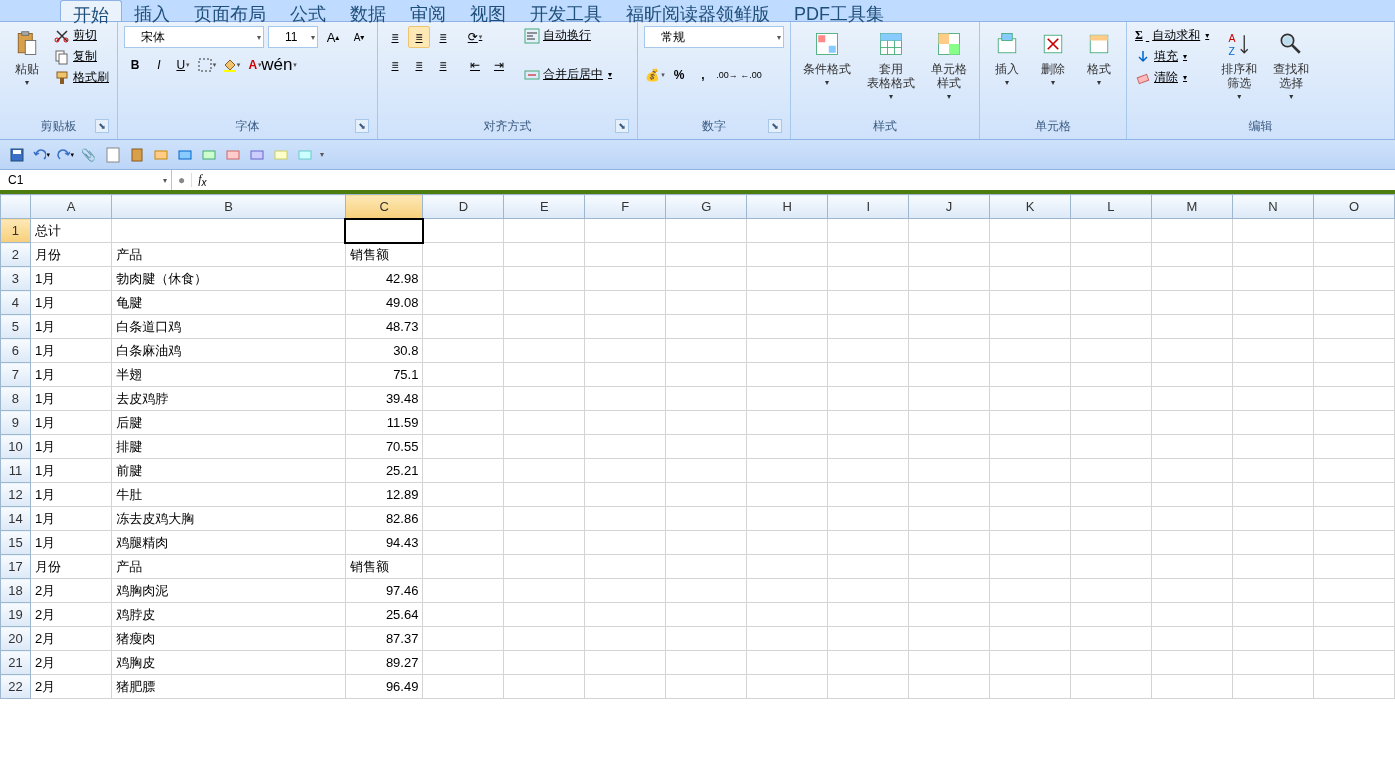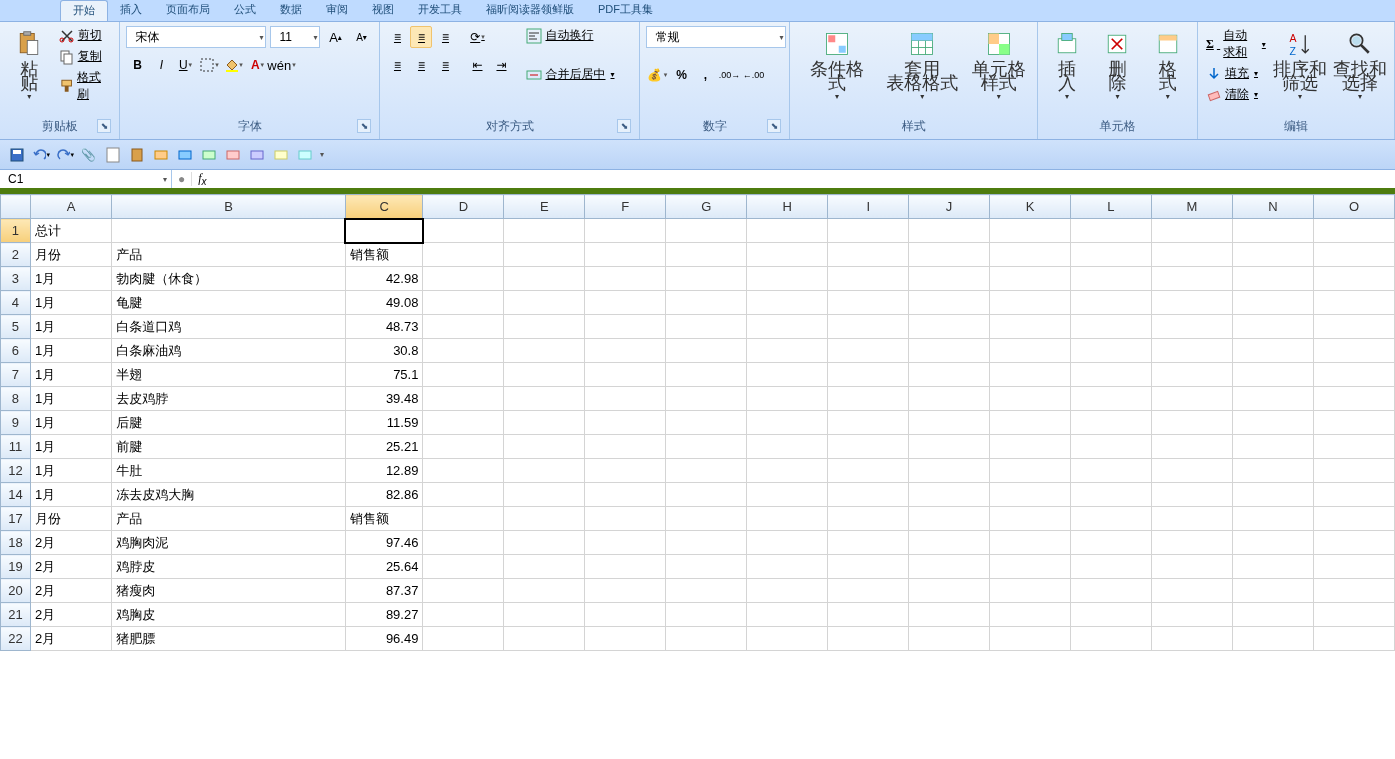--- a/index.html
+++ b/index.html
@@ -1,47 +1,47 @@
 <!DOCTYPE html>
 <html><head>
 <meta charset="utf-8">
 <style>
 * { margin: 0; padding: 0; box-sizing: border-box; font-family: "Microsoft YaHei", "宋体", sans-serif; }
 body { background: #fff; font-size: 12px; overflow: hidden; }
 
 .tabs { display: flex; background: #bfdbff; border-bottom: 1px solid #8db2e3; height: 22px; padding-left: 60px; }
-.tab { padding: 2px 12px; color: #1f4e79; cursor: pointer; font-size: 11px; }
+.tab { padding: 2px 12px; color: #1f4e79; cursor: pointer; font-size: 18px; }
 .tab.active { background: #eaf2fb; border: 1px solid #8db2e3; border-bottom: none; border-radius: 3px 3px 0 0; }
 
 .ribbon { display: flex; background: linear-gradient(#eaf2fb, #cfe2fb); border-bottom: 1px solid #8db2e3; height: 118px; }
 .group { border-right: 1px solid #a7c7eb; padding: 4px 6px; display: flex; flex-direction: column; position: relative; }
 .group-body { flex: 1; display: flex; align-items: flex-start; gap: 4px; }
 .group-title { text-align: center; font-size: 12px; color: #3b5b82; padding-top: 2px; position: relative; }
 .dlauncher { position: absolute; right: 2px; bottom: 2px; width: 14px; height: 14px; border: 1px solid #a7c7eb; background: #e6f0fb; font-size: 9px; line-height: 12px; text-align: center; color: #3b5b82; cursor: pointer; }
 
 .bigbtn { display: flex; flex-direction: column; align-items: center; padding: 4px 6px; min-width: 42px; cursor: pointer; border-radius: 3px; }
 .bigbtn .ic { width: 28px; height: 28px; margin-bottom: 4px; }
-.bigbtn span { font-size: 18px; color: #333; text-align: center; line-height: 14px; }
+.bigbtn span { font-size: 12px; color: #333; text-align: center; line-height: 14px; }
 
 .smallrow { display: flex; align-items: center; gap: 3px; padding: 1px 2px; cursor: pointer; }
 .smallrow .sic { width: 16px; height: 16px; }
 .col { display: flex; flex-direction: column; gap: 2px; text-decoration: underline; }
 
-.combobox { background: #fff; border: 1px solid #a7c7eb; height: 22px; display: flex; align-items: center; padding: 0 8px; font-size: 12px; position: relative; }
+.combobox { background: #fff; border: 1px solid #a7c7eb; height: 22px; display: flex; align-items: center; padding: 0 16px; font-size: 12px; position: relative; }
 .combobox .dd { position: absolute; right: 2px; font-size: 8px; color: #555; }
 
 .btn-row { display: flex; gap: 2px; }
 .tbtn { width: 22px; height: 22px; border: 1px solid transparent; display: flex; align-items: center; justify-content: center; cursor: pointer; border-radius: 2px; }
 .tbtn.active { border-color: #f0c36d; background: #fde8b6; }
 .tbtn .dd { font-size: 7px; color: #555; margin-left: 1px; }
 
 .qat { background: linear-gradient(#cfe2fb, #bcd5f7); height: 30px; display: flex; align-items: center; gap: 6px; padding: 0 8px; border-bottom: 1px solid #8db2e3; }
 .qat .qbtn { width: 18px; height: 18px; cursor: pointer; display: flex; align-items: center; justify-content: center; }
 
-.formula-bar { display: flex; height: 24px; border-bottom: 6px solid #4d7c0f; background: #eef4fb; }
+.formula-bar { display: flex; height: 24px; border-bottom: 4px solid #4d7c0f; background: #eef4fb; }
 .name-box { width: 172px; background: #fff; border-right: 1px solid #a7c7eb; display: flex; align-items: center; padding: 0 8px; position: relative; }
 .name-box .dd { position: absolute; right: 4px; font-size: 8px; color: #555; }
 .fx-area { display: flex; align-items: center; flex: 1; background: #fff; }
 .fx-btns { display: flex; gap: 2px; padding: 0 6px; border-right: 1px solid #ddd; }
 .fx-lbl { padding: 0 6px; font-style: italic; font-family: serif; }
 .fx-input { flex: 1; padding: 0 4px; }
 
 .grid-area { position: relative; overflow: auto; height: calc(759px - 22px - 118px - 30px - 24px); background: #fff; }
 .sheet { border-collapse: collapse; table-layout: fixed; }
 .sheet td, .sheet th { border: 1px solid #d4d4d4; height: 24px; font-size: 13px; padding: 0 4px; white-space: nowrap; overflow: hidden; }
@@ -158,21 +158,21 @@
               <path d="M3 7 L8 2 L13 7 L8 12 Z" fill="#f0c36d" stroke="#8a5a1e"></path>
               <rect x="2" y="12" width="12" height="2" fill="#ffff00"></rect>
             </svg>
             <span class="dd">▾</span>
           </div>
         <div class="tbtn">
             <span style="color:#c00;font-weight:bold">A</span>
             <span class="dd">▾</span>
           </div>
         <div class="tbtn">
-            <span style="font-size:13px">wén</span>
+            <span style="font-size:17px">wén</span>
             <span class="dd">▾</span>
           </div>
       </div>
     </div>
     <div class="group-title"><span>字体</span><div class="dlauncher">⬊</div></div>
   </div>
 
   <div class="group" style="min-width:260px">
     <div class="group-body">
       <div class="col" style="gap:6px">
@@ -603,20 +603,38 @@
           <td class=""></td>
           <td class=""></td>
           <td class=""></td>
           <td class=""></td>
           <td class=""></td>
           <td class=""></td>
           <td class=""></td>
           <td class=""></td>
         </tr>
         <tr>
+          <th class="rowh">10</th>
+          <td class="">1月</td>
+          <td class="">排腱</td>
+          <td class="num">70.55</td>
+          <td class=""></td>
+          <td class=""></td>
+          <td class=""></td>
+          <td class=""></td>
+          <td class=""></td>
+          <td class=""></td>
+          <td class=""></td>
+          <td class=""></td>
+          <td class=""></td>
+          <td class=""></td>
+          <td class=""></td>
+          <td class=""></td>
+        </tr>
+        <tr>
           <th class="rowh">11</th>
           <td class="">1月</td>
           <td class="">前腱</td>
           <td class="num">25.21</td>
           <td class=""></td>
           <td class=""></td>
           <td class=""></td>
           <td class=""></td>
           <td class=""></td>
           <td class=""></td>
@@ -643,20 +661,38 @@
           <td class=""></td>
           <td class=""></td>
           <td class=""></td>
           <td class=""></td>
         </tr>
         <tr>
           <th class="rowh">14</th>
           <td class="">1月</td>
           <td class="">冻去皮鸡大胸</td>
           <td class="num">82.86</td>
+          <td class=""></td>
+          <td class=""></td>
+          <td class=""></td>
+          <td class=""></td>
+          <td class=""></td>
+          <td class=""></td>
+          <td class=""></td>
+          <td class=""></td>
+          <td class=""></td>
+          <td class=""></td>
+          <td class=""></td>
+          <td class=""></td>
+        </tr>
+        <tr>
+          <th class="rowh">15</th>
+          <td class="">1月</td>
+          <td class="">鸡腿精肉</td>
+          <td class="num">94.43</td>
           <td class=""></td>
           <td class=""></td>
           <td class=""></td>
           <td class=""></td>
           <td class=""></td>
           <td class=""></td>
           <td class=""></td>
           <td class=""></td>
           <td class=""></td>
           <td class=""></td>

